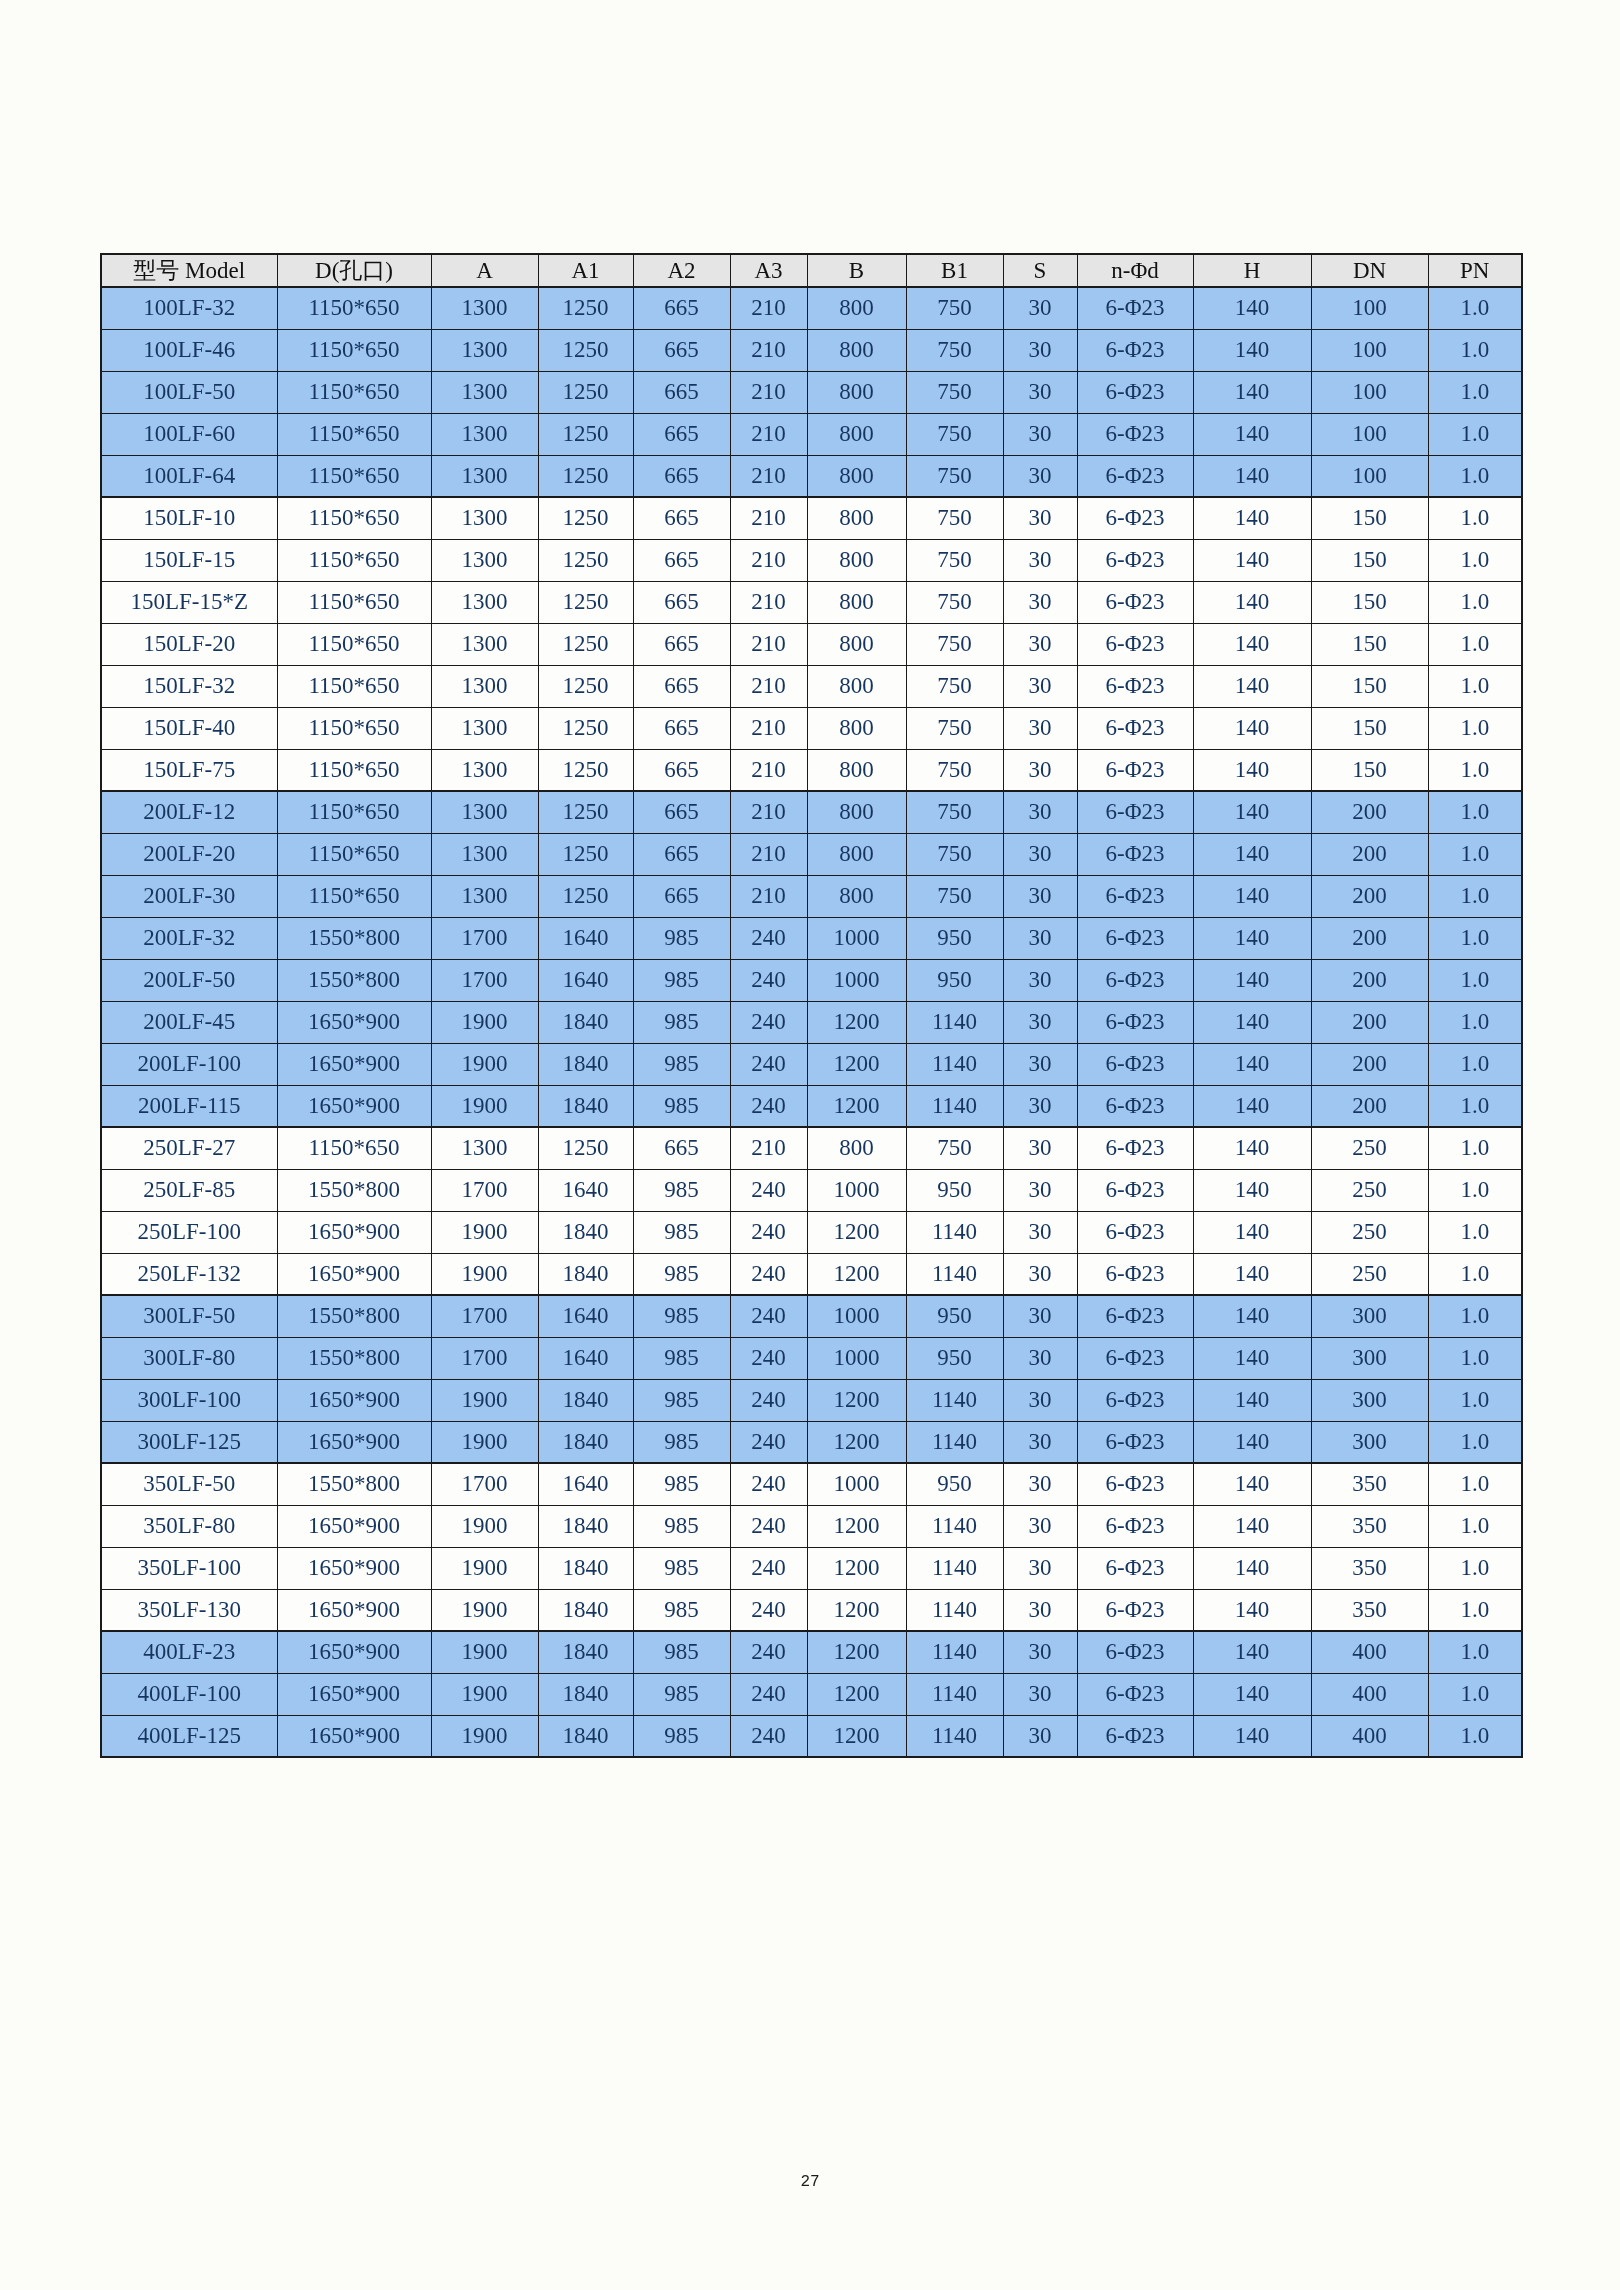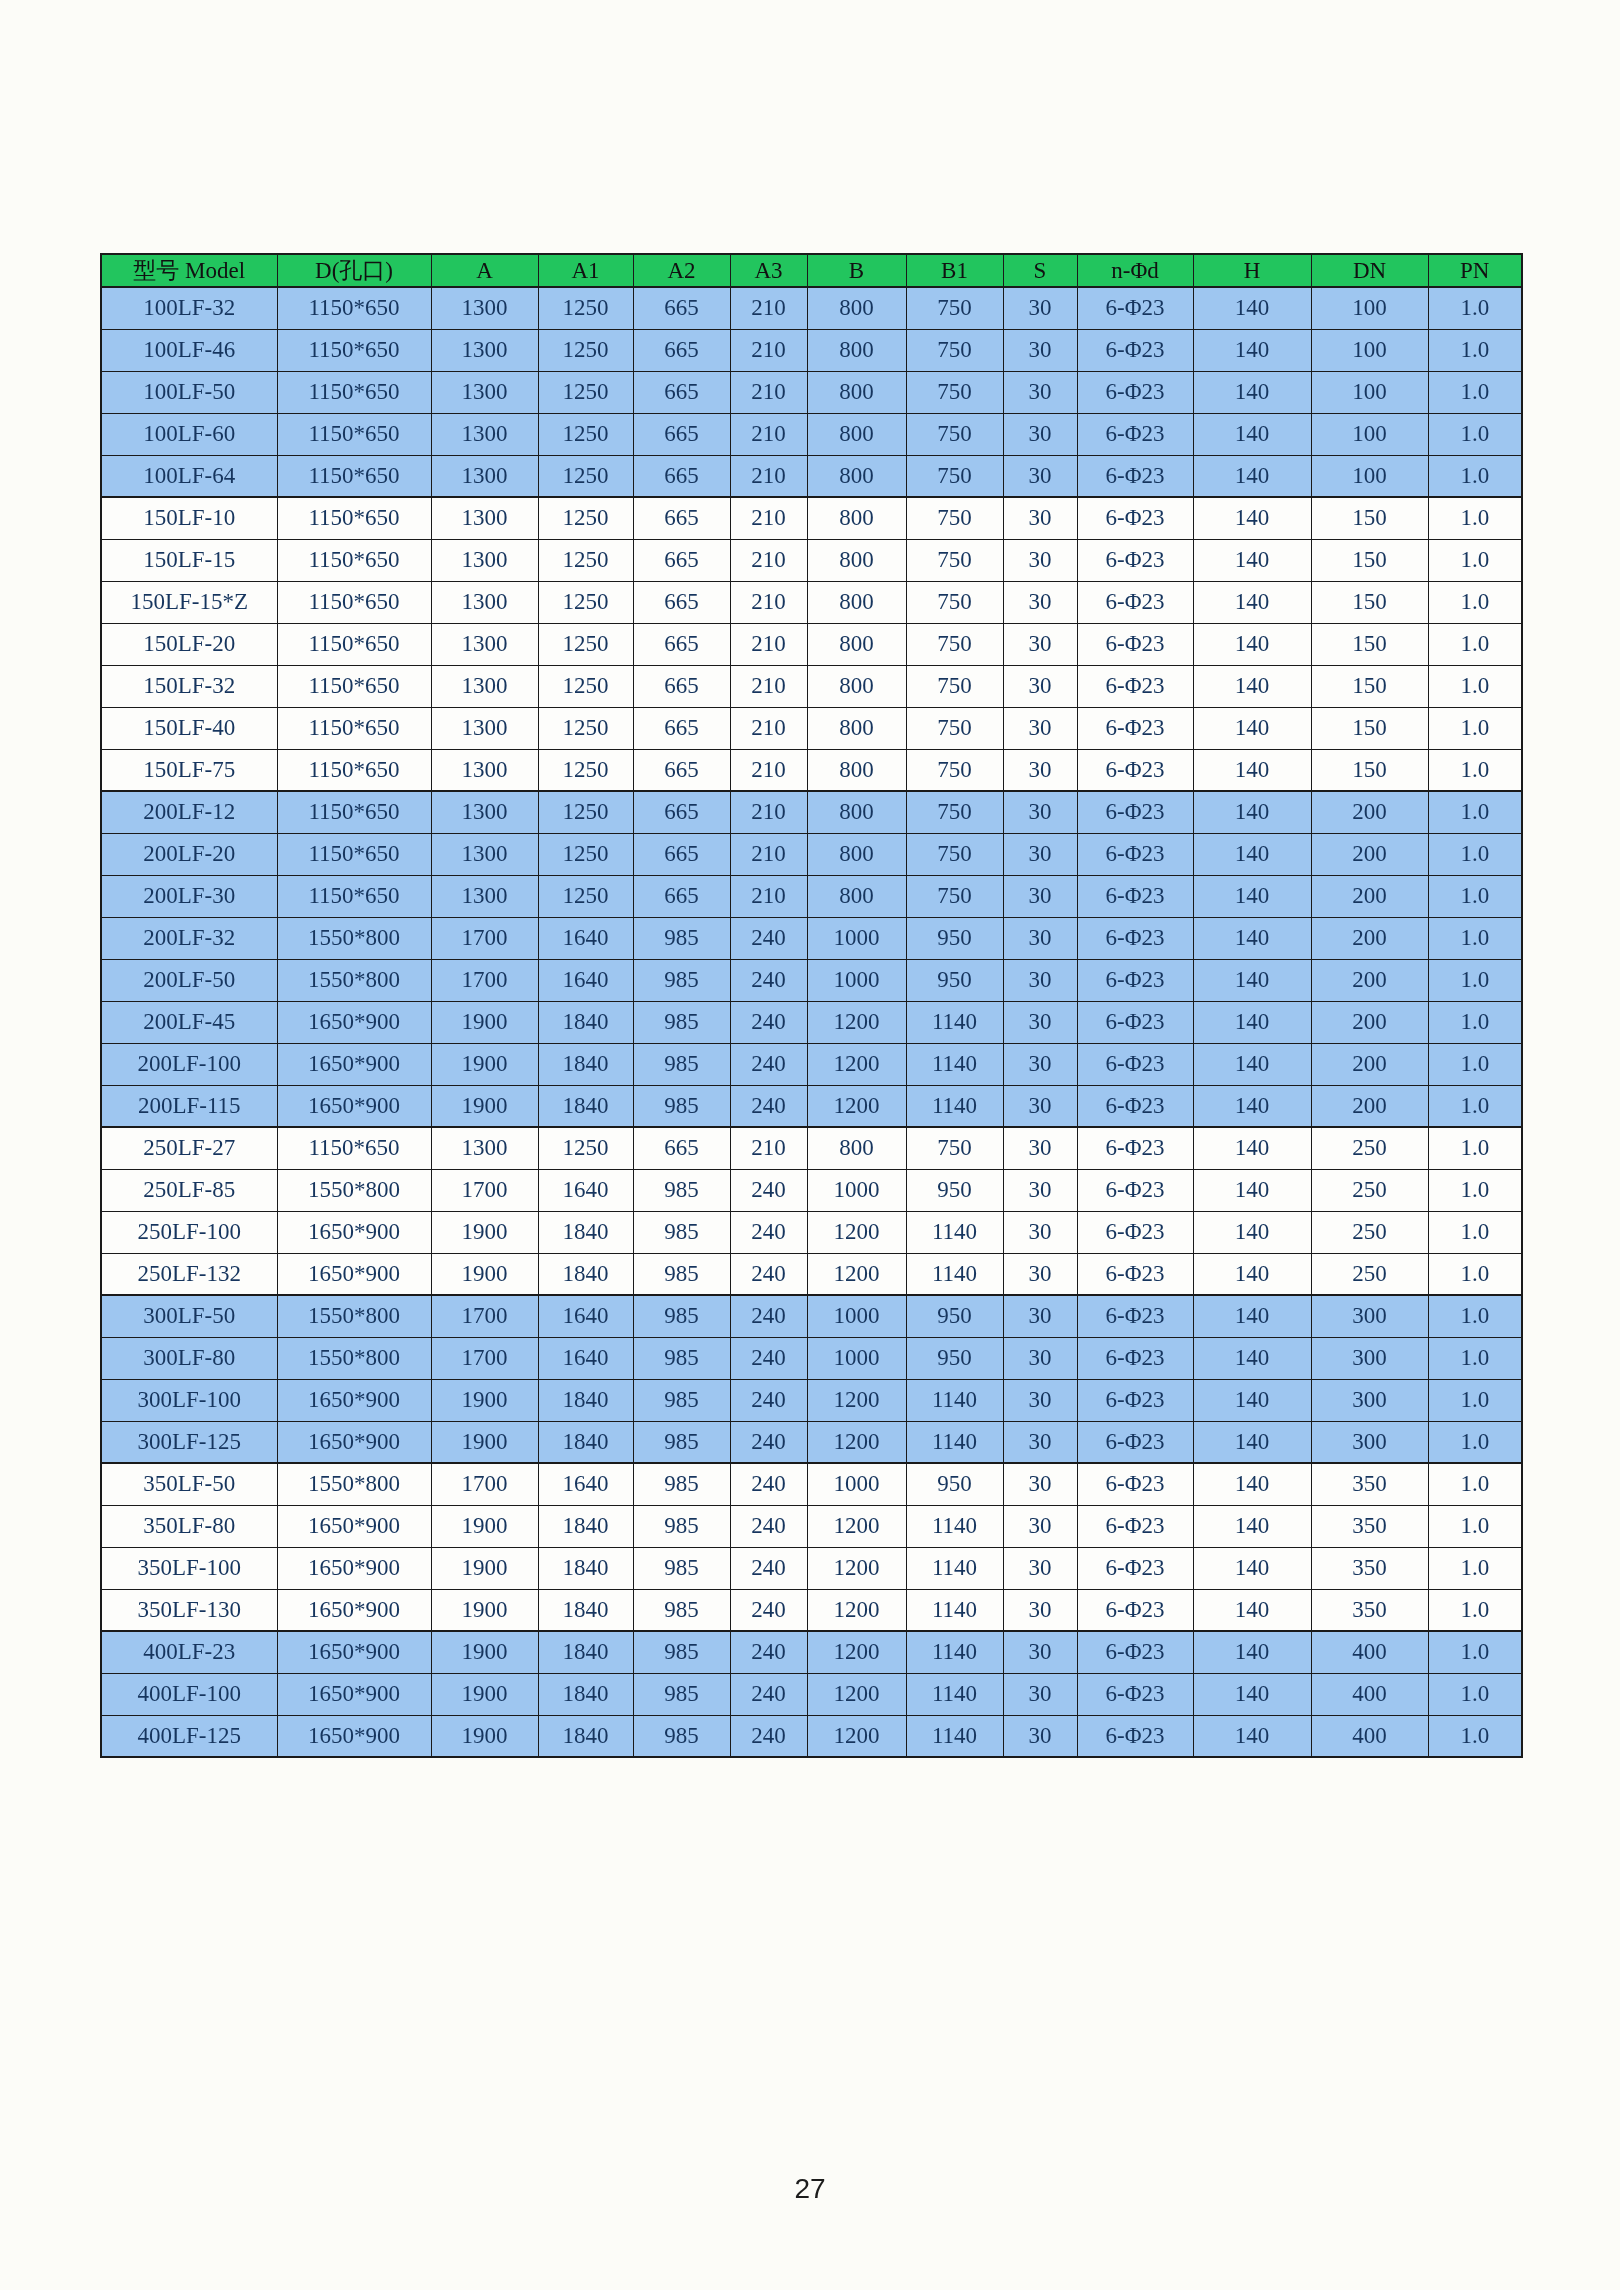--- a/index.html
+++ b/index.html
@@ -34,34 +34,34 @@
     border:1.3px solid var(--line);
     height:42px;
     padding:0 1.8px;
     text-align:center;
     vertical-align:middle;
     white-space:nowrap;
     overflow:hidden;
     font-weight:normal;
   }
   .spec-table thead th{
-    background:#22c55e;
+    background:#e5e5e5;
     color:#111111;
     height:32px;
   }
   .spec-table tbody tr.hl td{ background:var(--hl-bg); }
   .spec-table tbody tr.plain td{ background:var(--row-bg); }
   .spec-table tbody tr.group-start td{ border-top-width:2.2px; }
   .page-number{
     position:absolute;
     left:0;right:0;
     top:2173px;
     text-align:center;
-    font-family:Liberation Sans, sans-serif;
-    font-size:28px;
+    font-family:Liberation Mono, monospace;
+    font-size:16px;
     color:#1c1c1c;
   }
 </style>
 </head>
 <body>
 
 <table class="spec-table">
   <colgroup id="cols">
       <col style="width: 176px;">
       <col style="width: 154px;">

